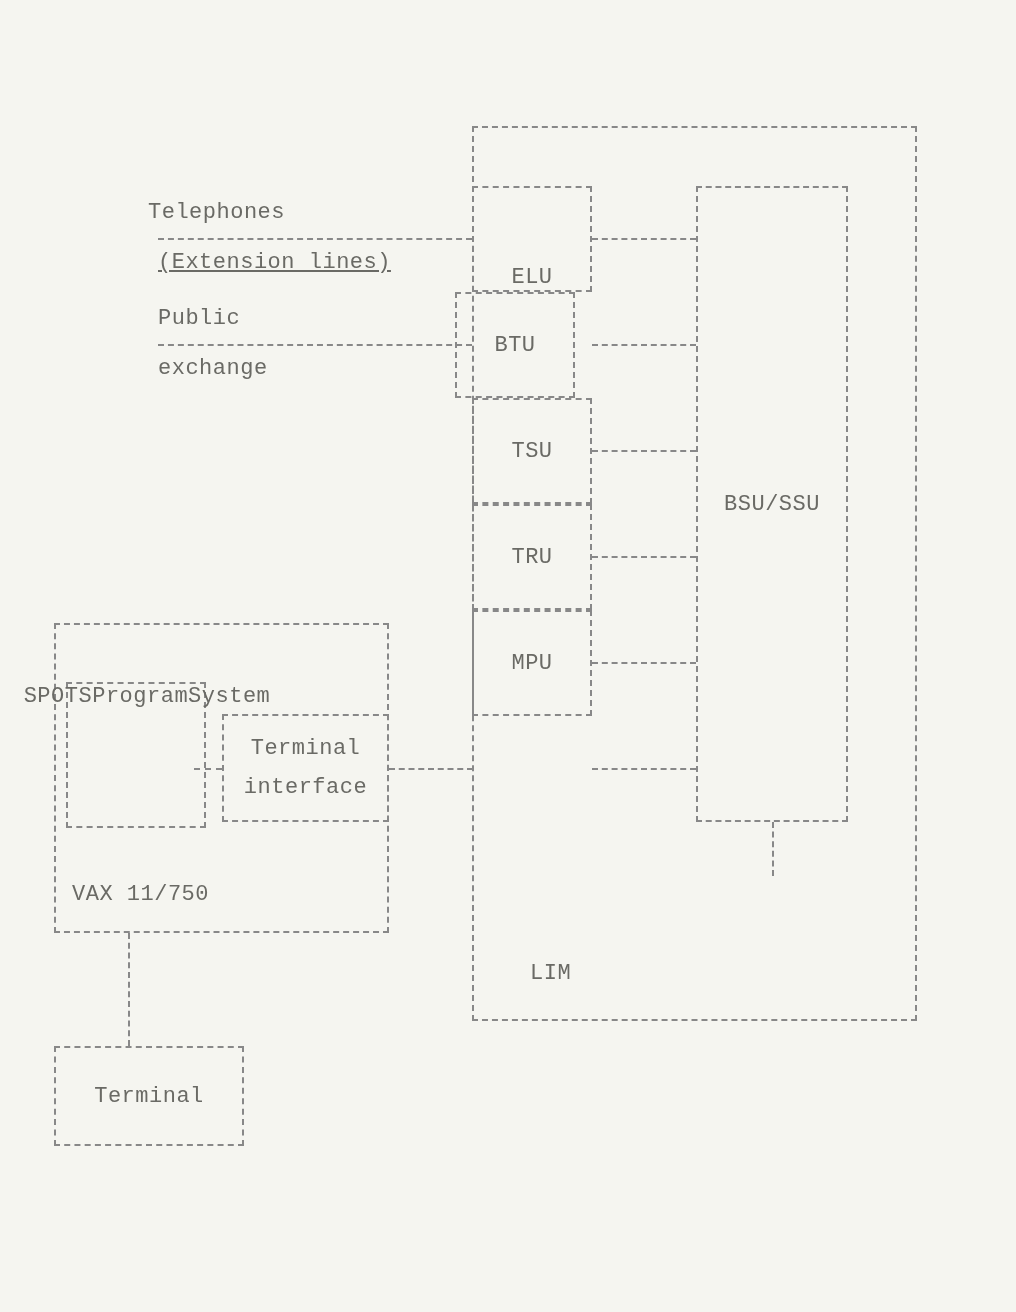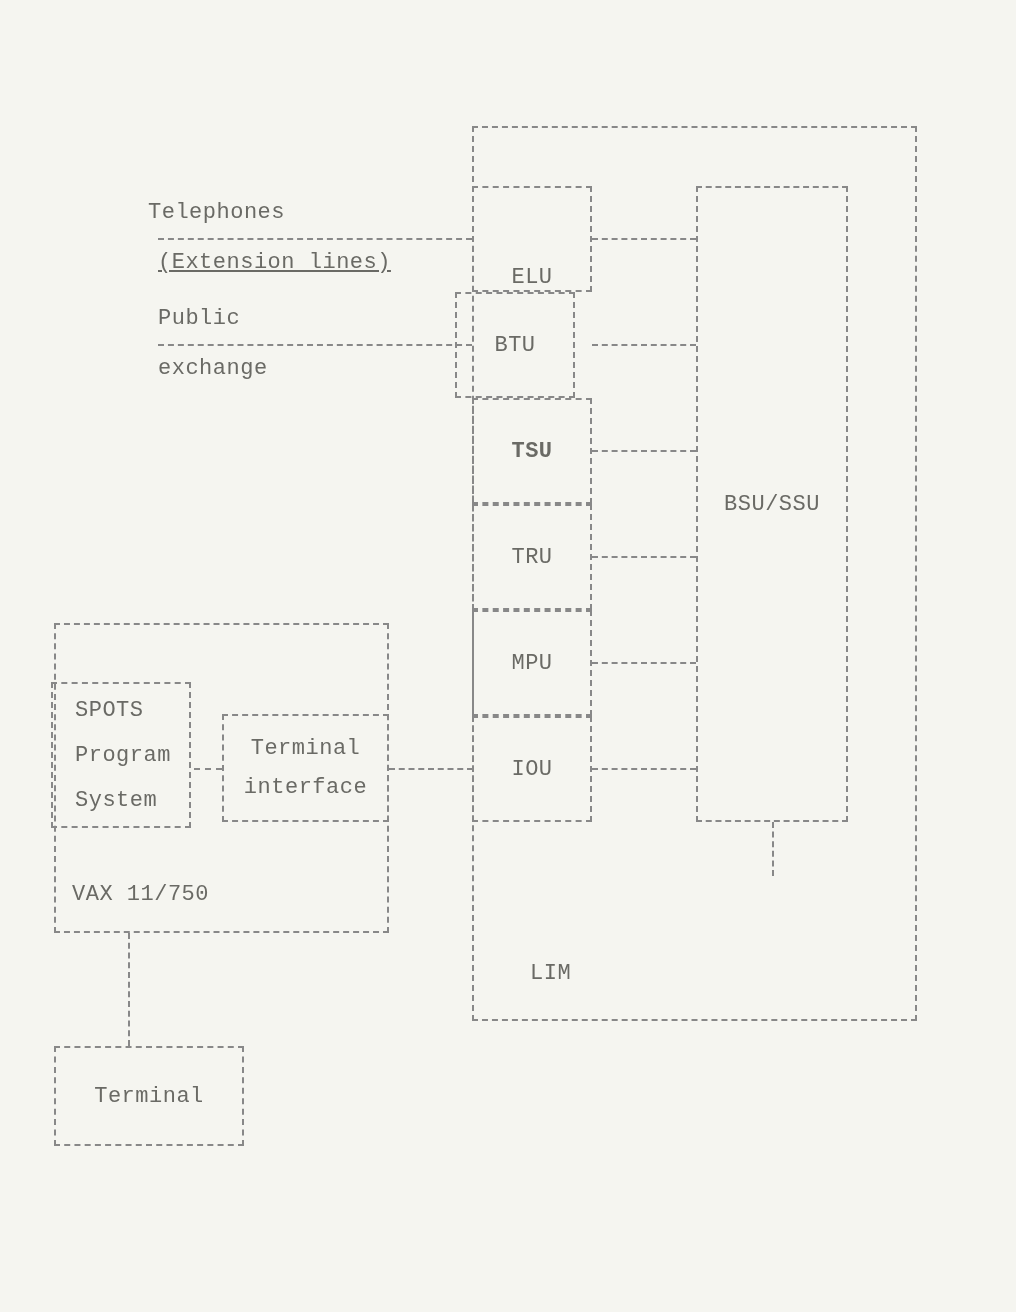--- a/index.html
+++ b/index.html
@@ -53,35 +53,32 @@
   <div class="lim-box" style="left:472px; top:126px; width:445px; height:895px;"></div>
 
   <div class="box" style="left:472px; top:186px; width:120px; height:106px;align-items:flex-end;">
     <span>ELU</span>
   </div>
 
   <div class="box" style="left:455px; top:292px; width:120px; height:106px;">
     <span>BTU</span>
   </div>
 
-  <div class="box" style="left:472px; top:398px; width:120px; height:106px;font-weight:bold;">
+  <div class="box" style="left:472px; top:398px; width:120px; height:106px;">
     <span>TSU</span>
   </div>
 
   <div class="box" style="left:472px; top:504px; width:120px; height:106px;">
     <span>TRU</span>
   </div>
 
   <div class="box" style="left:472px; top:610px; width:120px; height:106px;text-align:right;">
     <span>MPU</span>
   </div>
 
-  <div class="box" style="left:472px; top:716px; width:120px; height:106px;">
-    <span>IOU</span>
-  </div>
 
   <div class="box" style="left:696px; top:186px; width:152px; height:636px;">
     <span>BSU/SSU</span>
   </div>
 
 
   <div class="label" style="left:530px; top:961px;">LIM</div>
 
   <div class="hline" style="left:592px; top:238px; width:104px;"></div>
   <div class="hline" style="left:592px; top:344px; width:104px;"></div>
@@ -97,21 +94,21 @@
   <div class="label" style="left:158px; top:250px;text-decoration:underline;">(Extension lines)</div>
 
   <div class="label" style="left:158px; top:306px;">Public</div>
   <div class="hline" style="left:158px; top:344px; width:314px;"></div>
   <div class="label" style="left:158px; top:356px;">exchange</div>
 
   <div class="box" style="left:54px; top:623px; width:335px; height:310px; align-items:flex-end; justify-content:flex-start; padding-bottom:24px; padding-left:16px;">
     <span>VAX 11/750</span>
   </div>
 
-  <div class="box" style="left:51px; top:682px; width:140px; height:146px; flex-direction:column; align-items:flex-start; padding-left:22px;">
+  <div class="box" style="left:66px; top:682px; width:140px; height:146px; align-items:flex-start; padding-left:22px;">
     <div style="margin-bottom:20px;">SPOTS</div>
     <div style="margin-bottom:20px;">Program</div>
     <div>System</div>
   </div>
 
   <div class="box" style="left:222px; top:714px; width:167px; height:108px; flex-direction:column;">
     <div>Terminal</div>
     <div style="margin-top:14px;">interface</div>
   </div>
 

